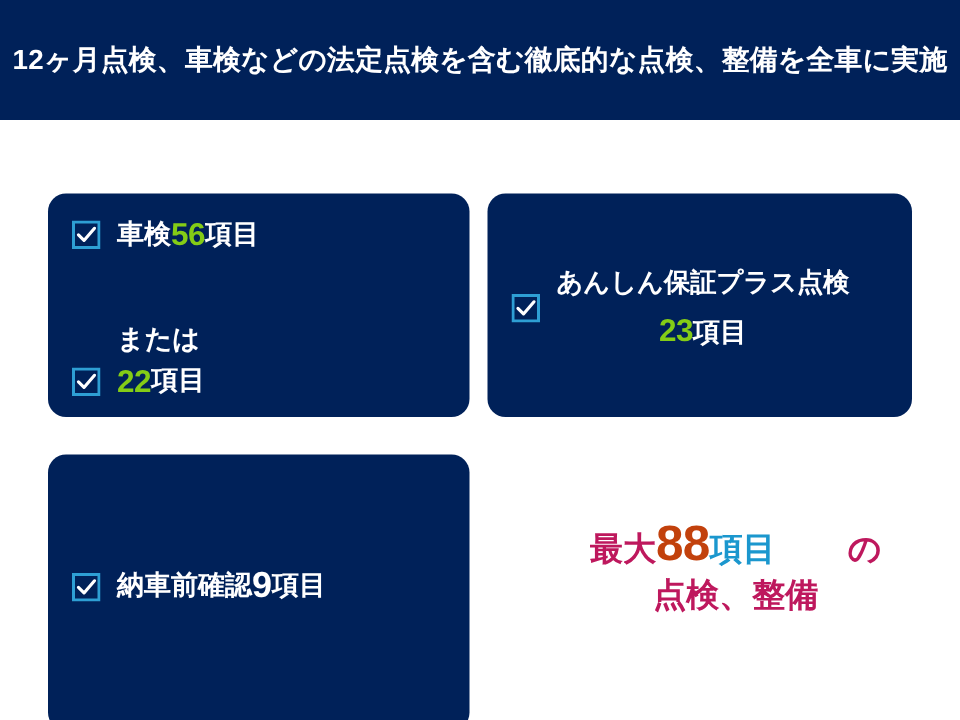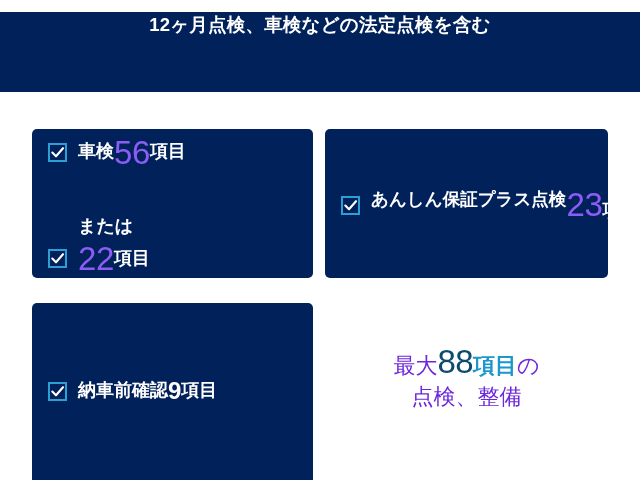--- a/index.html
+++ b/index.html
@@ -18,39 +18,38 @@
   
   .header-band {
     position: absolute;
     left: 0;
     top: 0;
     width: 640px;
     height: 80px;
     background: #002159;
     display: flex;
     flex-direction: row;
-    align-items: flex-start;
+    align-items: center;
     justify-content: center;
     box-sizing: border-box;
-    margin-top: 12px;
   }
   .header-line {
     color: #ffffff;
     font-size: 18.5px;
     font-weight: bold;
     line-height: 26px;
     letter-spacing: 0.2px;
     white-space: nowrap;
   }
 
   
   .card {
     position: absolute;
     background: #002159;
-    border-radius: 5px;
+    border-radius: 12px;
     box-sizing: border-box;
     text-align: center;
   }
   #card-inspection {
     left: 32px;
     top: 129px;
     width: 281px;
     height: 149px;
     padding: 22px 14px 18px 16px;
   }
@@ -104,36 +103,36 @@
 
   
   .jp {
     color: #ffffff;
     font-size: 18px;
     font-weight: bold;
     line-height: 1.32;
     white-space: nowrap;
   }
   .num {
-    color: #8b5cf6;
-    font-size: 33px;
-    font-weight: normal;
+    color: #84cc16;
+    font-size: 21px;
+    font-weight: bold;
     line-height: 1;
     letter-spacing: -0.3px;
   }
   .num-sm {
     color: #ffffff;
     font-size: 24px;
     font-weight: bold;
     line-height: 1;
   }
 
   .two-line-block {
     display: flex;
-    flex-direction: row;
+    flex-direction: column;
     justify-content: center;
   }
   .two-line-block .jp-l1 {
     color: #ffffff;
     font-size: 17.5px;
     font-weight: bold;
     line-height: 1.3;
     white-space: nowrap;
     margin-bottom: 10px;
   }
@@ -162,41 +161,43 @@
     align-items: center;
     justify-content: center;
     box-sizing: border-box;
   }
   .summary-line {
     white-space: nowrap;
     line-height: 1.26;
     text-align: center;
   }
   .s-dark {
-    color: #6d28d9;
+    color: #be185d;
     font-size: 22px;
-    font-weight: normal;
+    font-weight: bold;
+    margin-left: 48px;
   }
   .s-big {
-    color: #0c4a6e;
+    color: #c2410c;
     font-size: 33px;
-    font-weight: normal;
+    font-weight: bold;
     letter-spacing: -0.5px;
   }
   .s-accent {
     color: #1b97ce;
     font-size: 22px;
     font-weight: bold;
   }
 </style>
 </head>
 <body>
 
 <div class="header-band">
   <div class="header-line">12ヶ月点検、車検などの法定点検を含む</div>
+  <div class="header-line">徹底的な点検、整備を全車に実施</div>
 </div>
 
 <div class="card" id="card-inspection">
   <div class="card-inner">
 
     <div class="row">
       <span class="checkbox-icon">
         <svg viewBox="0 0 19 19" xmlns="http://www.w3.org/2000/svg">
           <rect x="1" y="1" width="17" height="17" fill="none" stroke="#2e9fd4" stroke-width="2"></rect>
           <path d="M4.3 9.6 L8 13.3 L15 5.2" fill="none" stroke="#ffffff" stroke-width="2.1" stroke-linecap="round" stroke-linejoin="round"></path>

